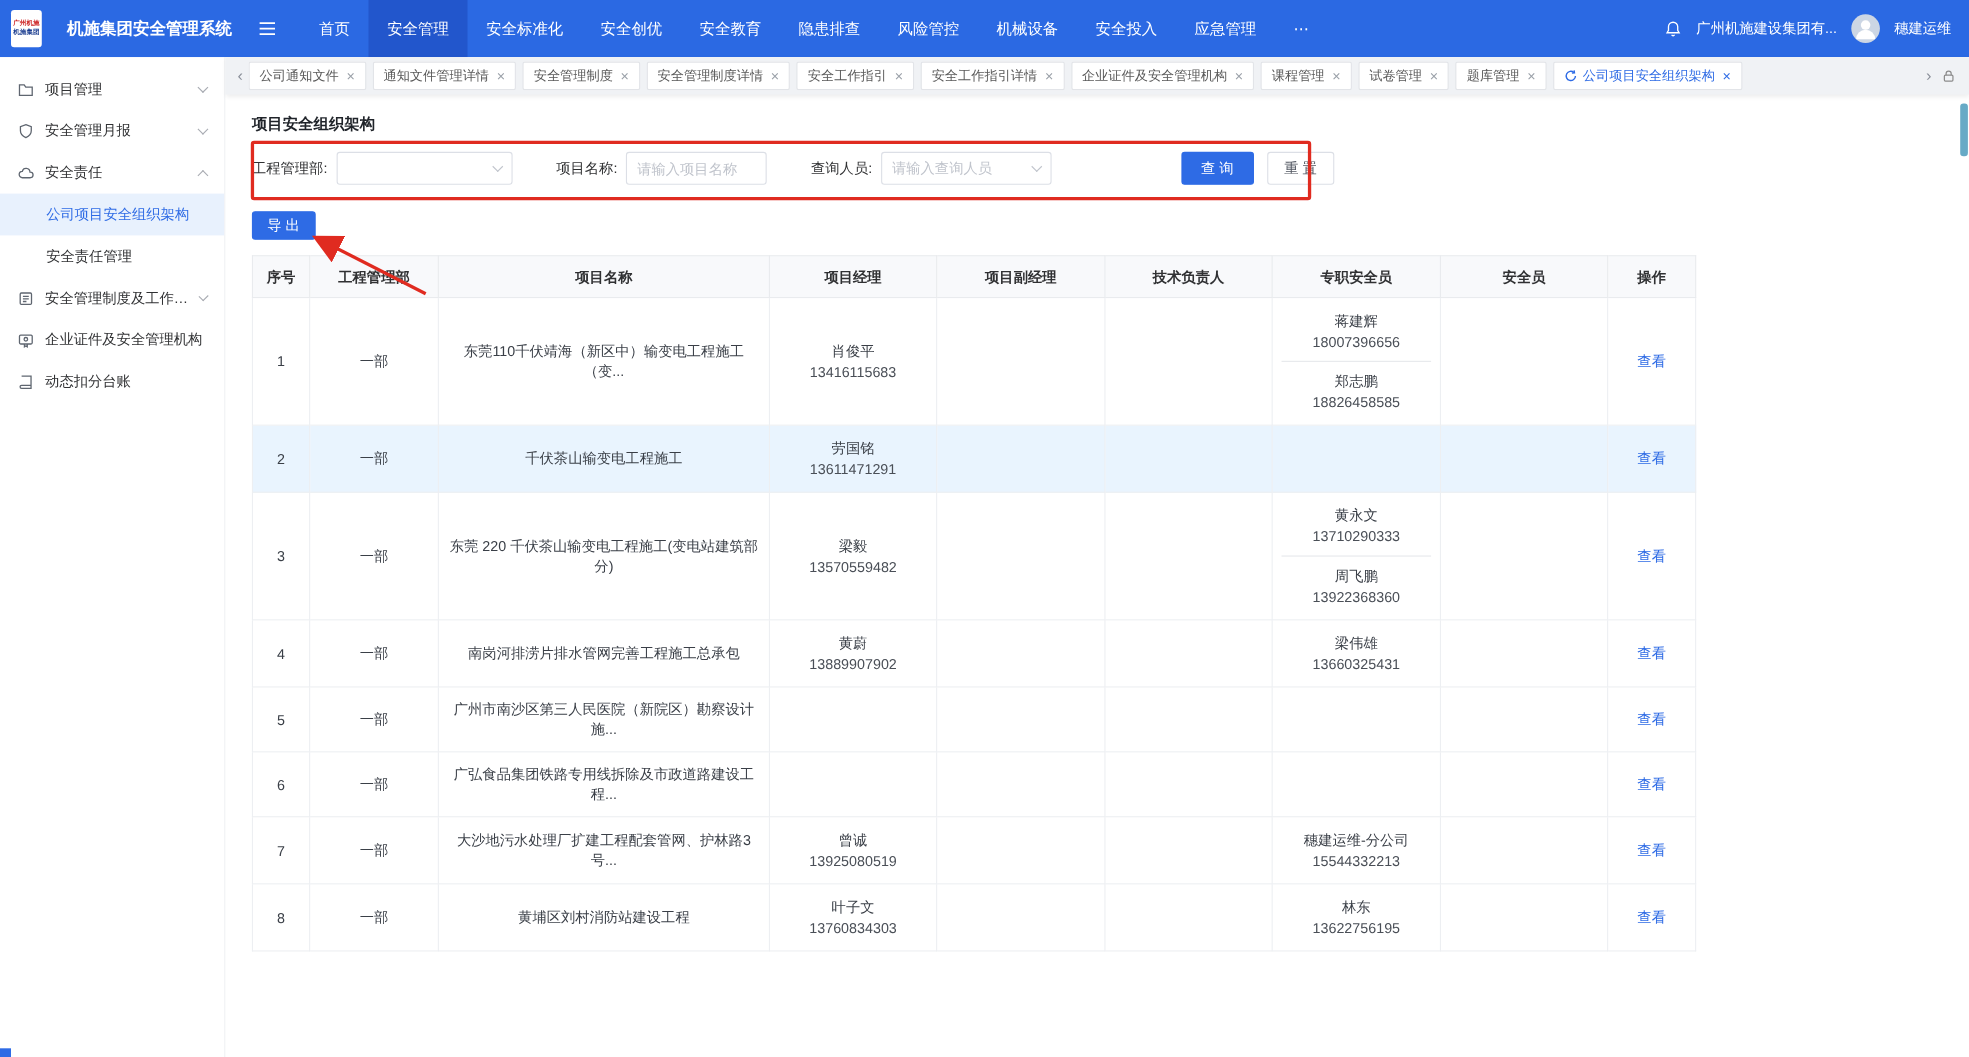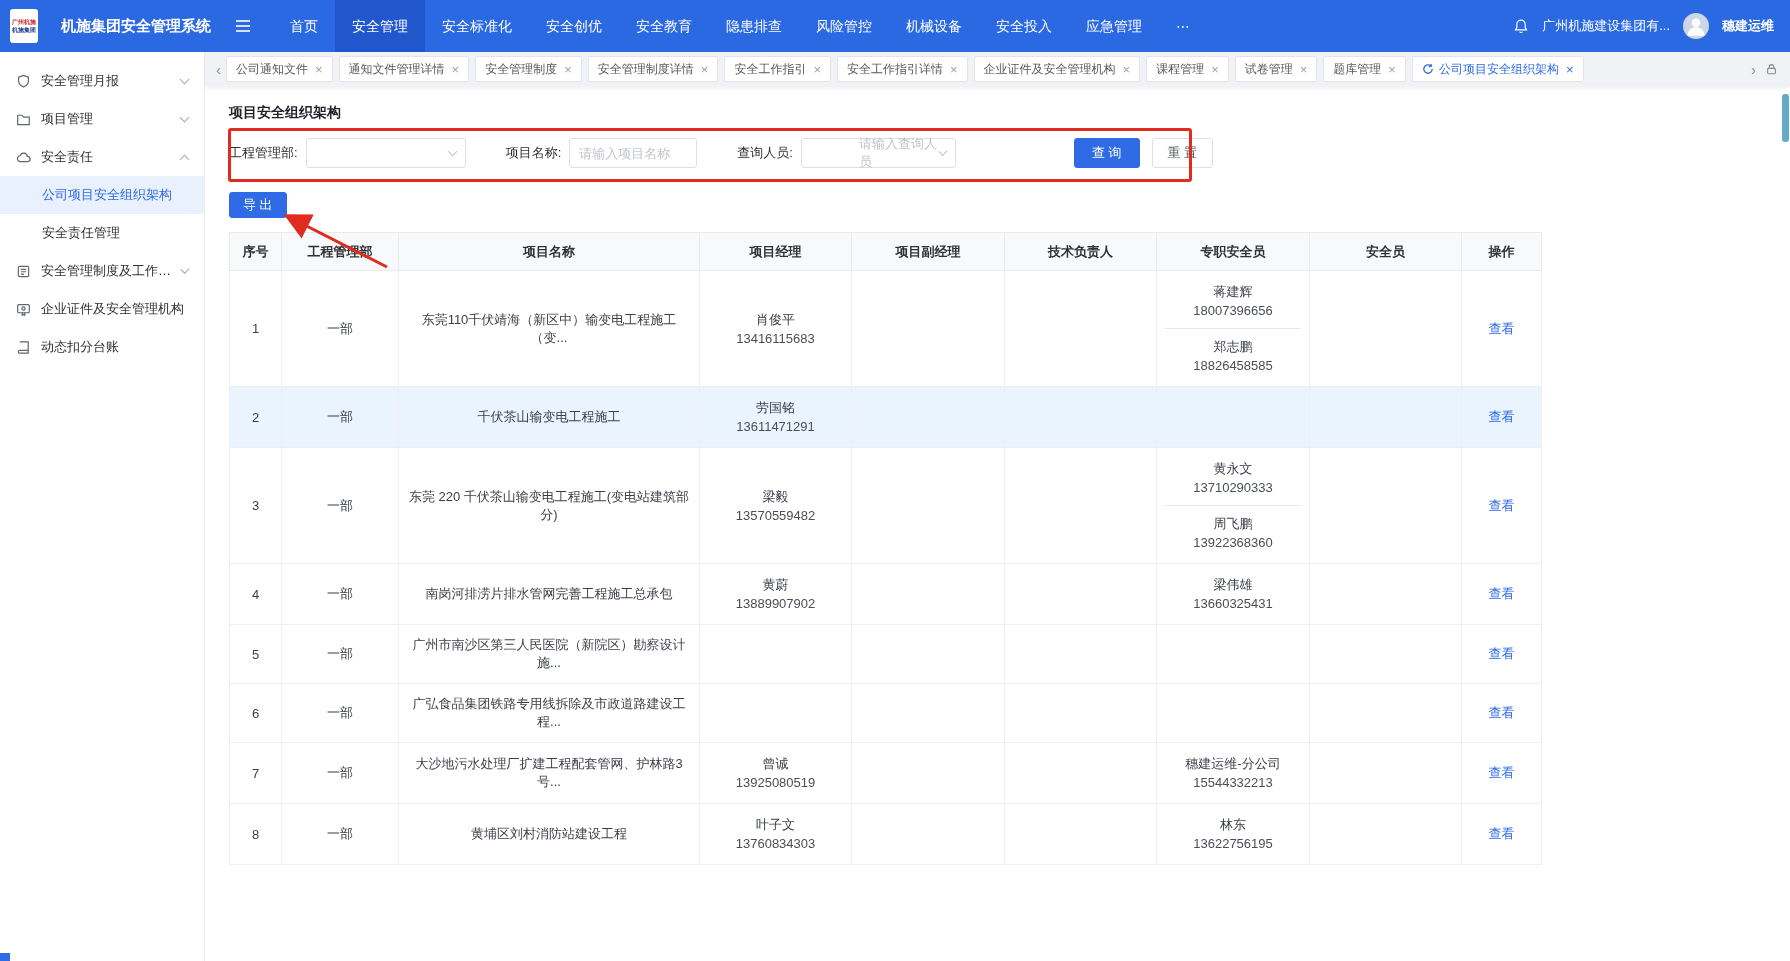--- a/index.html
+++ b/index.html
@@ -14,21 +14,21 @@
   .logo-l2 { color:#1a3c8f; font-size:7px; font-weight:bold; white-space:nowrap; transform:scale(.85); }
   .app-title { font-size:15px; font-weight:bold; white-space:nowrap; }
   .burger { margin:0 22px 0 30px; cursor:pointer; display:flex; align-items:center; }
   .nav { display:flex; align-items:center; height:52px; }
   .nav-item { padding:0 17px; height:52px; line-height:52px; font-size:14px; cursor:pointer; white-space:nowrap; }
   .nav-item.active { background:#2256cc; }
   .header-right { margin-left:auto; display:flex; align-items:center; gap:13px; padding-right:16px; }
   .bell { display:flex; align-items:center; cursor:pointer; }
   .company { font-size:13px; cursor:pointer; white-space:nowrap; }
   .avatar { width:26px; height:26px; border-radius:50%; background:#ccd6e4; display:flex; align-items:center; justify-content:center; overflow:hidden; cursor:pointer; }
-  .username { font-size:13px; cursor:pointer; white-space:nowrap;font-weight:bold; }
+  .username { font-size:13px; cursor:pointer; white-space:nowrap; }
 
   
   .shell { display:flex; height:909px; }
 
   
   .sidebar { flex:0 0 205px; background:#fff; border-right:1px solid #ebedf0; padding-top:10px; overflow:hidden; }
   .sb-item { height:38px; display:flex; align-items:center; gap:10px; padding:0 16px; font-size:13px; color:#303133; cursor:pointer; white-space:nowrap; }
   .sb-icon { width:15px; height:15px; color:#5f6670; display:flex; align-items:center; flex:0 0 15px; }
   .sb-icon svg { width:15px; height:15px; }
   .sb-label { overflow:hidden; text-overflow:ellipsis; }
@@ -54,21 +54,21 @@
 
   
   .content { padding:18px 24px 0 24px; flex:1; overflow:hidden; position:relative; }
   .page-title { font-size:14px; font-weight:bold; color:#1f2329; }
   .filters { margin-top:16px; display:flex; align-items:center; height:30px; }
   .fgroup { display:flex; align-items:center; margin-right:40px; }
   .fgroup label { color:#303133; margin-right:8px; white-space:nowrap; }
   .select { width:160px; height:30px; border:1px solid #dcdfe6; border-radius:3px; background:#fff; display:flex; align-items:center; justify-content:space-between; padding:0 9px; cursor:pointer; }
   .select .chev { border-color:#c0c4cc; }
   .sel-text { color:#303133; }
-  .sel-placeholder { color:#c0c4cc;margin-left:48px; }
+  .sel-placeholder { color:#c0c4cc; }
   .tinput { width:128px; height:30px; border:1px solid #dcdfe6; border-radius:3px; padding:0 9px; font-size:13px; font-family:inherit; color:#303133; outline:none; }
   .tinput::placeholder { color:#c0c4cc; }
   .btn { height:30px; border-radius:3px; font-size:13px; font-family:inherit; cursor:pointer; white-space:nowrap; }
   .btn-primary { background:#2e6be5; color:#fff; border:1px solid #2e6be5; padding:0 17px; }
   .btn-default { background:#fff; color:#515660; border:1px solid #dcdfe6; padding:0 15px; margin-left:12px; }
   .btn-search { margin-left:78px; }
   .btn-export { height:26px; padding:0 13px; margin-top:24px; display:inline-block; }
 
   
   table.grid { margin-top:14px; border-collapse:collapse; table-layout:fixed; width:1312px; font-size:13px; }
@@ -140,33 +140,33 @@
   </div>
 </header>
 
 <div class="shell">
 
   <aside class="sidebar">
     <div>
         <div class="sb-item">
           <span class="sb-icon">
             <svg viewBox="0 0 14 14" fill="none" stroke="currentColor" stroke-width="1.1">
+              <path d="M1.6 11.8V3h4l1.3 1.8h5.5v7z"></path>
+            </svg>
+          </span>
+          <span class="sb-label">项目管理</span>
+          <span class="sb-chev chev chev-down"></span>
+        </div>
+        <div class="sb-item">
+          <span class="sb-icon">
+            <svg viewBox="0 0 14 14" fill="none" stroke="currentColor" stroke-width="1.1">
               <path d="M7 1.3 11.6 3v3.4c0 2.9-2 4.7-4.6 5.8-2.6-1.1-4.6-2.9-4.6-5.8V3z"></path>
             </svg>
           </span>
           <span class="sb-label">安全管理月报</span>
-          <span class="sb-chev chev chev-down"></span>
-        </div>
-        <div class="sb-item">
-          <span class="sb-icon">
-            <svg viewBox="0 0 14 14" fill="none" stroke="currentColor" stroke-width="1.1">
-              <path d="M1.6 11.8V3h4l1.3 1.8h5.5v7z"></path>
-            </svg>
-          </span>
-          <span class="sb-label">项目管理</span>
           <span class="sb-chev chev chev-down"></span>
         </div>
         <div class="sb-item">
           <span class="sb-icon">
             <svg viewBox="0 0 14 14" fill="none" stroke="currentColor" stroke-width="1.1">
               <path d="M4.1 10.8a2.7 2.7 0 0 1-.1-5.4 3.3 3.3 0 0 1 6.5.6 2.4 2.4 0 0 1 .4 4.8z"></path>
             </svg>
           </span>
           <span class="sb-label">安全责任</span>
           <span class="sb-chev chev chev-up"></span>

